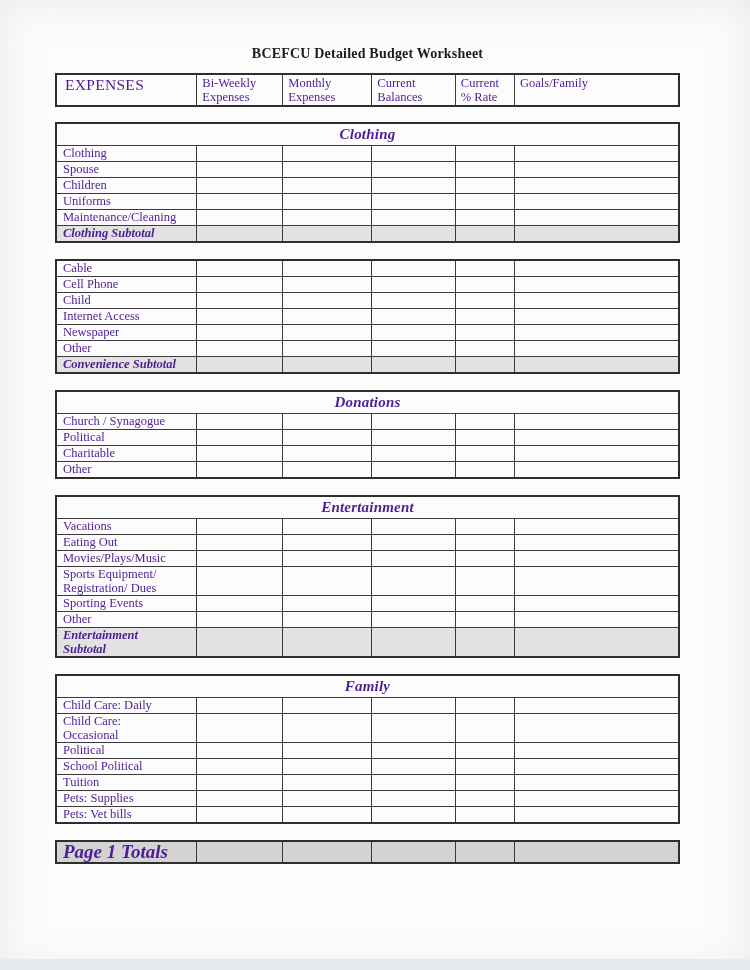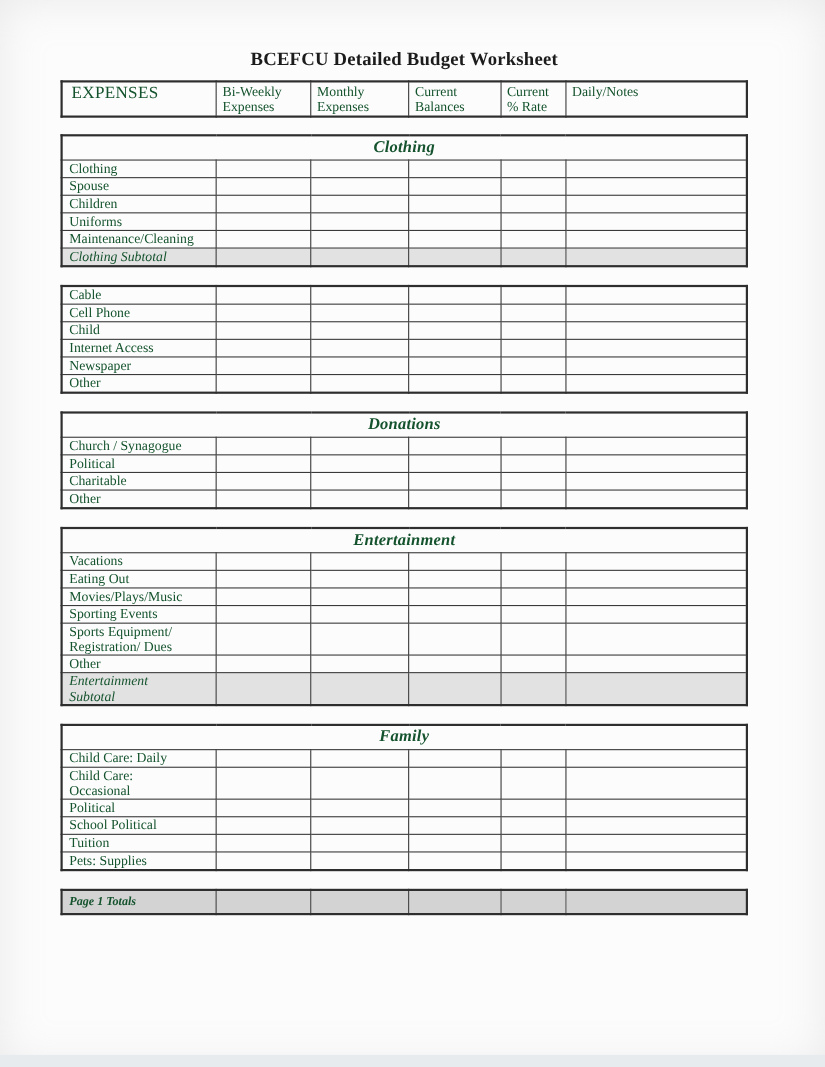--- a/index.html
+++ b/index.html
@@ -16,32 +16,32 @@
     box-shadow: inset 0 0 40px rgba(180,180,185,0.25);
   }
   .content {
     position: absolute;
     left: 55px; top: 0;
     width: 625px;
     padding-top: 43px;
   }
   h1.title {
     margin: 0 0 9px 0;
-    font-size: 17px;
+    font-size: 14px;
     line-height: 21px;
     font-weight: bold;
     text-align: center;
     color: #1c1c1c;
     letter-spacing: 0.2px;
   }
   table {
     width: 100%;
     border-collapse: collapse;
     table-layout: fixed;
-    color: #14532d;
+    color: #4c1d95;
   }
   col.c0 { width: 22.6%; }
   col.c1 { width: 13.8%; }
   col.c2 { width: 14.3%; }
   col.c3 { width: 13.4%; }
   col.c4 { width: 9.5%;  }
   col.c5 { width: 26.4%; }
   td {
     border: 1px solid #3a3a3a;
     padding: 0 5px;
@@ -70,34 +70,34 @@
     font-weight: bold;
     font-style: italic;
     font-size: 15px;
     line-height: 20px;
     height: 21px;
     letter-spacing: 0.2px;
   }
   td.lbl { padding-left: 6px; }
   tr.subtotal td { background: #e2e2e2; }
   tr.subtotal td.lbl {
-    font-weight: normal;
+    font-weight: bold;
     font-style: italic;
     margin-left: 43px;
   }
   
   table.totals td {
     background: #d3d3d3;
     height: 20px;
     line-height: 20px;
   }
   table.totals td.lbl {
     font-weight: bold;
     font-style: italic;
-    font-size: 11px;
+    font-size: 19px;
   }
   .scan-edge {
     position: absolute;
     left: 0; bottom: 0;
     width: 100%; height: 11px;
     background: #e8ebee;
   }
 </style>
 </head>
 <body>
@@ -120,21 +120,21 @@
           <tr>
         <td class="expenses">EXPENSES</td>
         <td>Bi-Weekly
 Expenses</td>
         <td>Monthly
 Expenses</td>
         <td>Current
 Balances</td>
         <td>Current
 % Rate</td>
-        <td>Daily/Notes</td>
+        <td>Goals/Family</td>
       </tr>
     </tbody>
       </table>
 
     <table class="sec bordered">
       <colgroup>
           <col class="c0">
           <col class="c1">
           <col class="c2">
           <col class="c3">
@@ -247,20 +247,28 @@
             <td></td>
           </tr>
       <tr>
             <td class="lbl">Other</td>
             <td></td>
             <td></td>
             <td></td>
             <td></td>
             <td></td>
           </tr>
+      <tr class="subtotal">
+            <td class="lbl">Convenience Subtotal</td>
+            <td></td>
+            <td></td>
+            <td></td>
+            <td></td>
+            <td></td>
+          </tr>
     </tbody>
       </table>
 
     <table class="sec bordered">
       <colgroup>
           <col class="c0">
           <col class="c1">
           <col class="c2">
           <col class="c3">
           <col class="c4">
@@ -336,30 +344,30 @@
           </tr>
       <tr>
             <td class="lbl">Movies/Plays/Music</td>
             <td></td>
             <td></td>
             <td></td>
             <td></td>
             <td></td>
           </tr>
       <tr>
-            <td class="lbl">Sporting Events</td>
-            <td></td>
-            <td></td>
-            <td></td>
-            <td></td>
-            <td></td>
-          </tr>
-      <tr>
             <td class="lbl">Sports Equipment/
 Registration/ Dues</td>
+            <td></td>
+            <td></td>
+            <td></td>
+            <td></td>
+            <td></td>
+          </tr>
+      <tr>
+            <td class="lbl">Sporting Events</td>
             <td></td>
             <td></td>
             <td></td>
             <td></td>
             <td></td>
           </tr>
       <tr>
             <td class="lbl">Other</td>
             <td></td>
             <td></td>
@@ -434,20 +442,28 @@
             <td></td>
           </tr>
       <tr>
             <td class="lbl">Pets: Supplies</td>
             <td></td>
             <td></td>
             <td></td>
             <td></td>
             <td></td>
           </tr>
+      <tr>
+            <td class="lbl">Pets: Vet bills</td>
+            <td></td>
+            <td></td>
+            <td></td>
+            <td></td>
+            <td></td>
+          </tr>
     </tbody>
       </table>
 
     <table class="totals bordered">
       <colgroup>
           <col class="c0">
           <col class="c1">
           <col class="c2">
           <col class="c3">
           <col class="c4">

